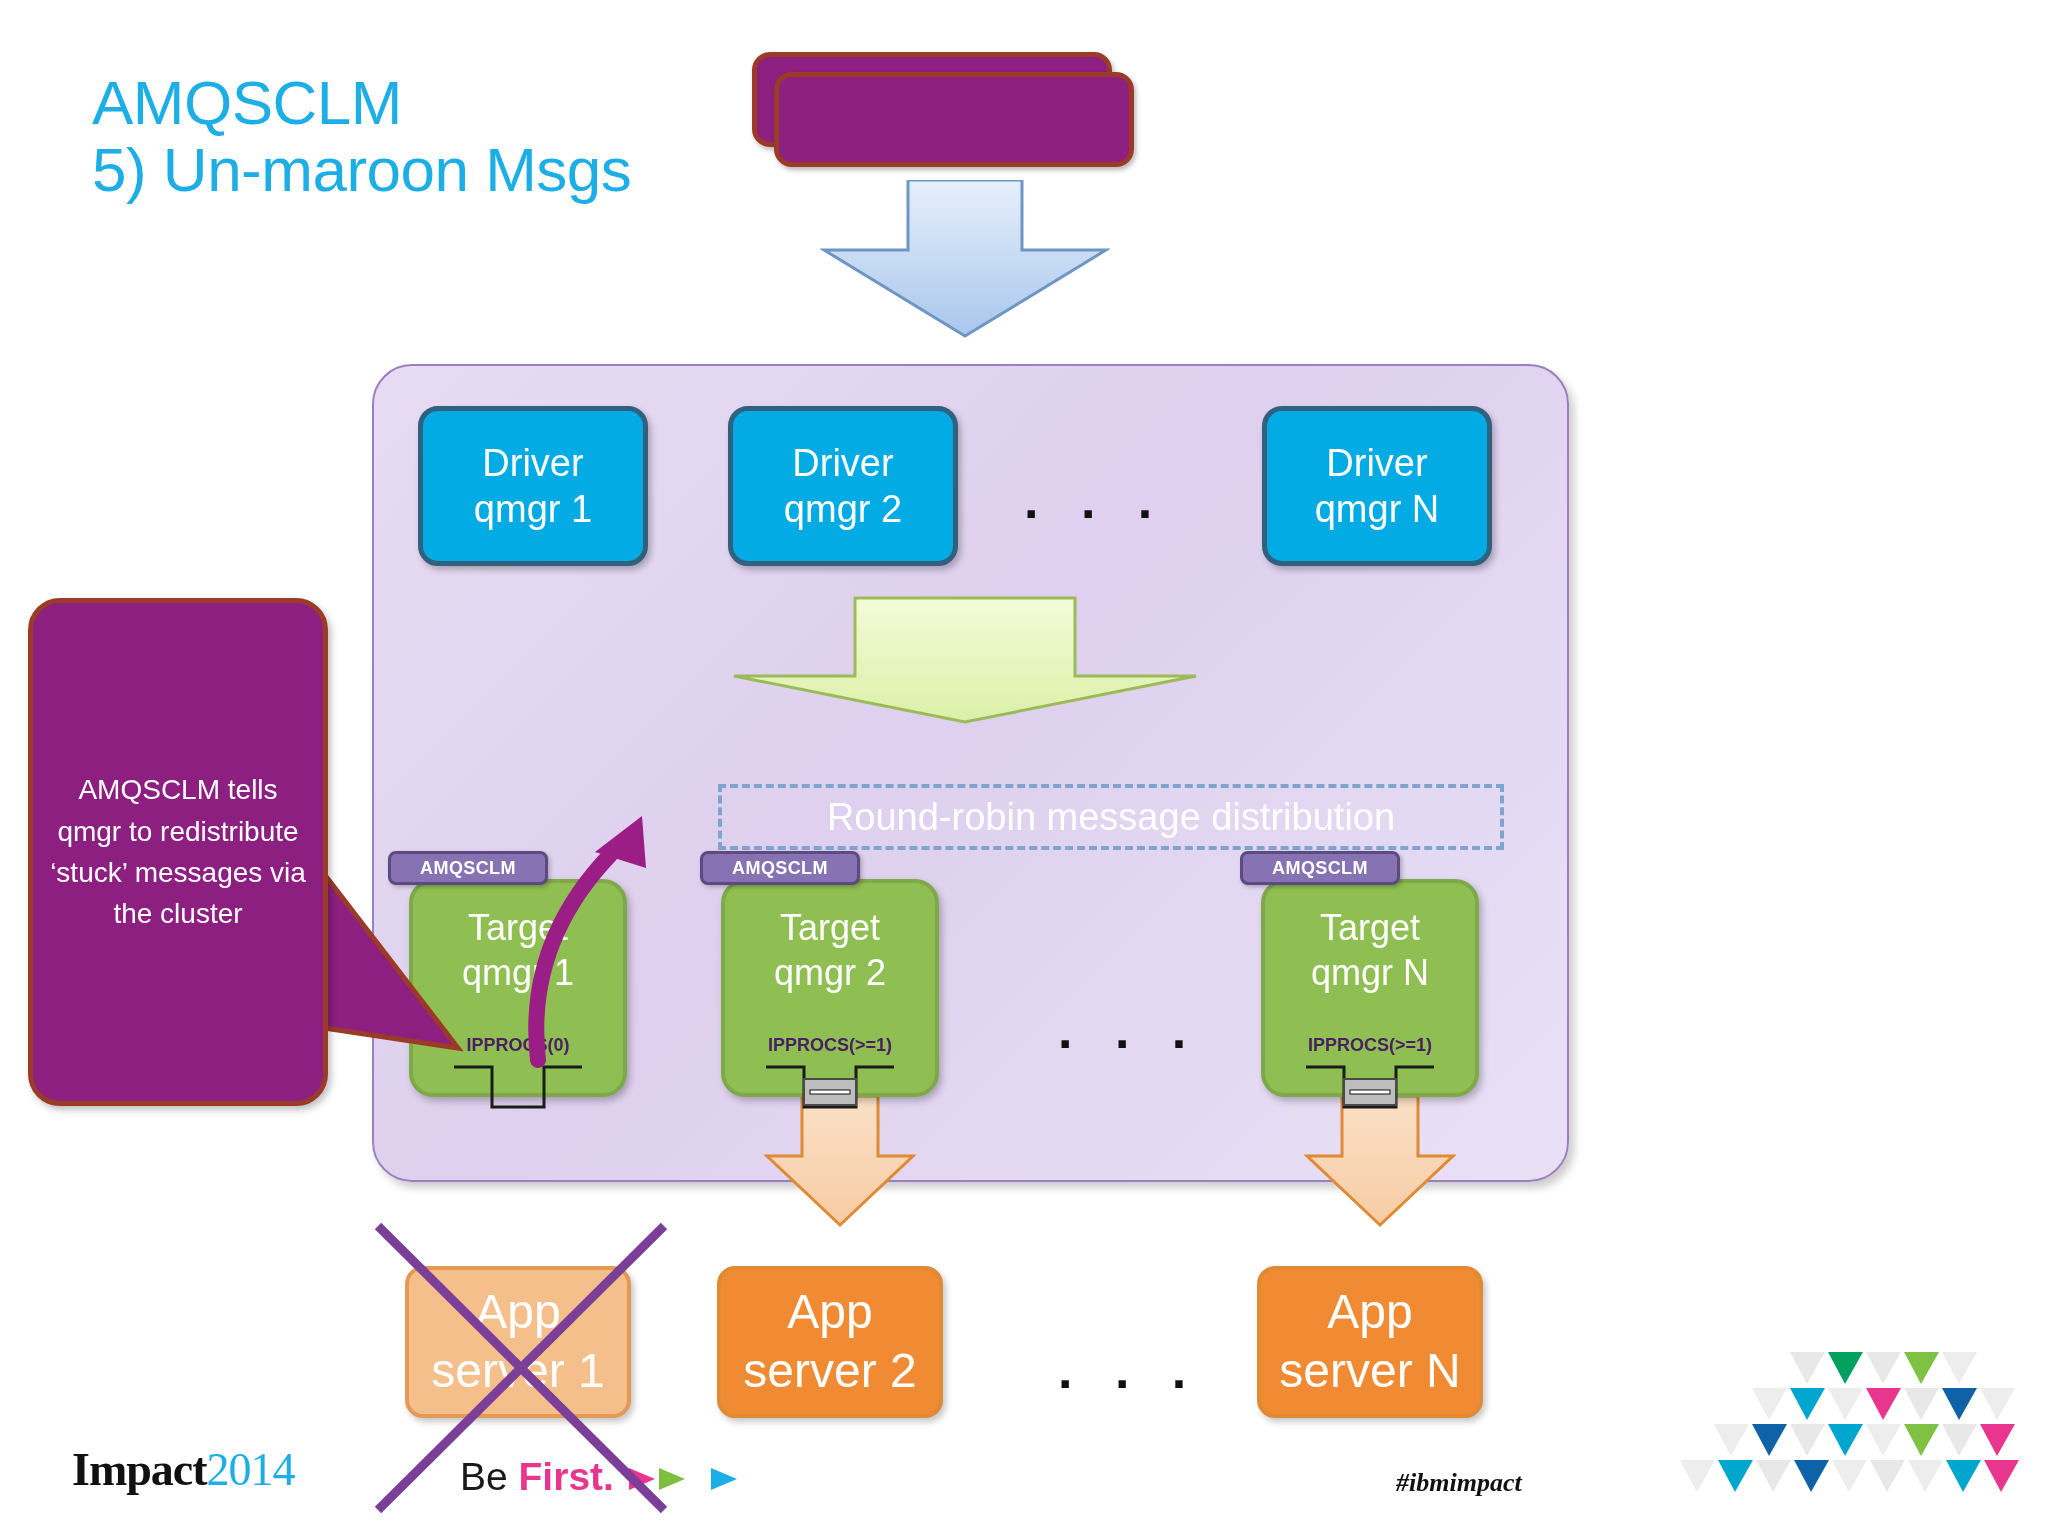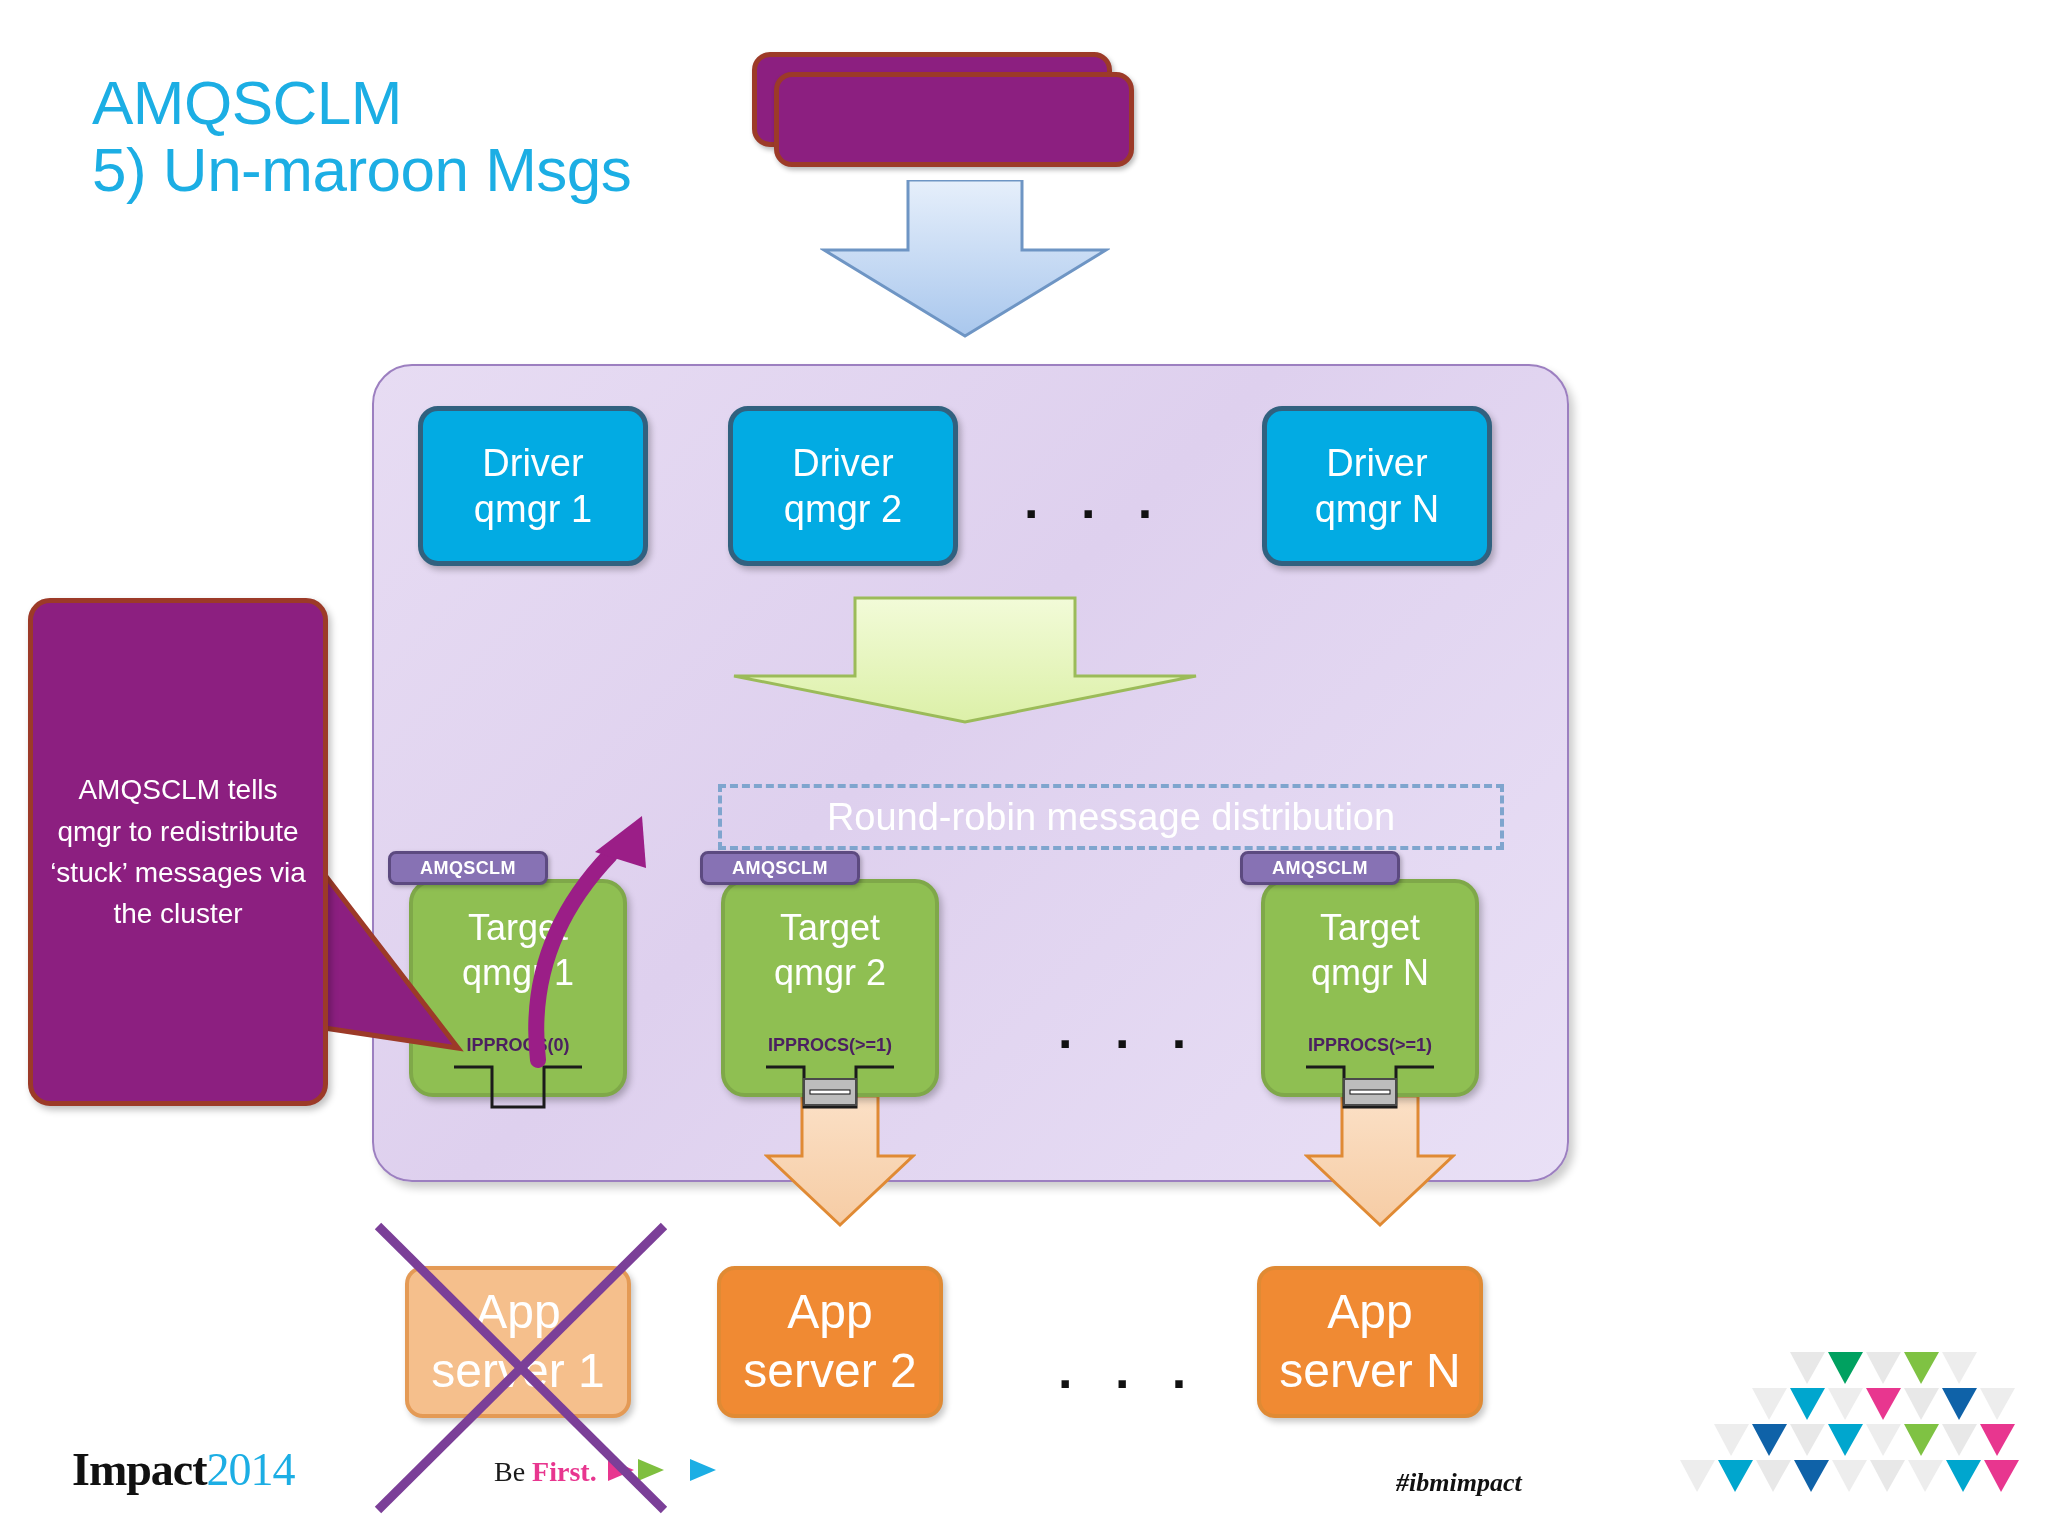--- a/index.html
+++ b/index.html
@@ -95,32 +95,32 @@
       border:4px solid #E08A34;box-sizing:border-box;color:#fff;font-size:48px;
       display:flex;flex-direction:column;align-items:center;justify-content:center;
       line-height:1.22;text-align:center;box-shadow:3px 4px 6px rgba(0,0,0,.22);}
   #app1{left:405px;top:1266px;background:#F5BF8C;border-color:#E49A55;}
   #app2{left:717px;top:1266px;background:#F08A33;}
   #appN{left:1257px;top:1266px;background:#F08A33;}
 
   
   #callout{left:28px;top:598px;width:300px;height:508px;z-index:8;}
   #calloutbody{position:absolute;left:0;top:0;width:300px;height:508px;
-      border-radius:22px;background:#8C1F80;border:5px solid #9C3A28;
+      border-radius:32px;background:#8C1F80;border:5px solid #9C3A28;
       box-sizing:border-box;color:#fff;font-size:28px;line-height:1.48;
       display:flex;align-items:center;justify-content:center;text-align:center;
       padding:0 16px;box-shadow:3px 4px 7px rgba(0,0,0,.25);}
 
   
   #impact{left:72px;top:1443px;font-size:46px;font-weight:700;
           font-family:"Liberation Serif",serif;letter-spacing:-1px;}
   #impact .b{color:#111;}
   #impact .y{color:#1CAEE4;font-weight:400;}
-  #befirst{left:460px;top:1455px;font-size:28px;
-           font-family:Liberation Serif, serif;margin-left:34px;}
+  #befirst{left:460px;top:1455px;font-size:39px;
+           font-family:Liberation Sans, sans-serif;}
   #befirst .be{color:#1a1a1a;}
   #befirst .first{color:#E8368F;font-weight:700;}
   #hashtag{left:1396px;top:1468px;font-size:26px;font-weight:700;color:#111;
            font-family:"Liberation Serif",serif;font-style:italic;}
 </style>
 </head>
 <body>
 
 <div class="abs" id="title">AMQSCLM
 5) Un-maroon Msgs</div>

